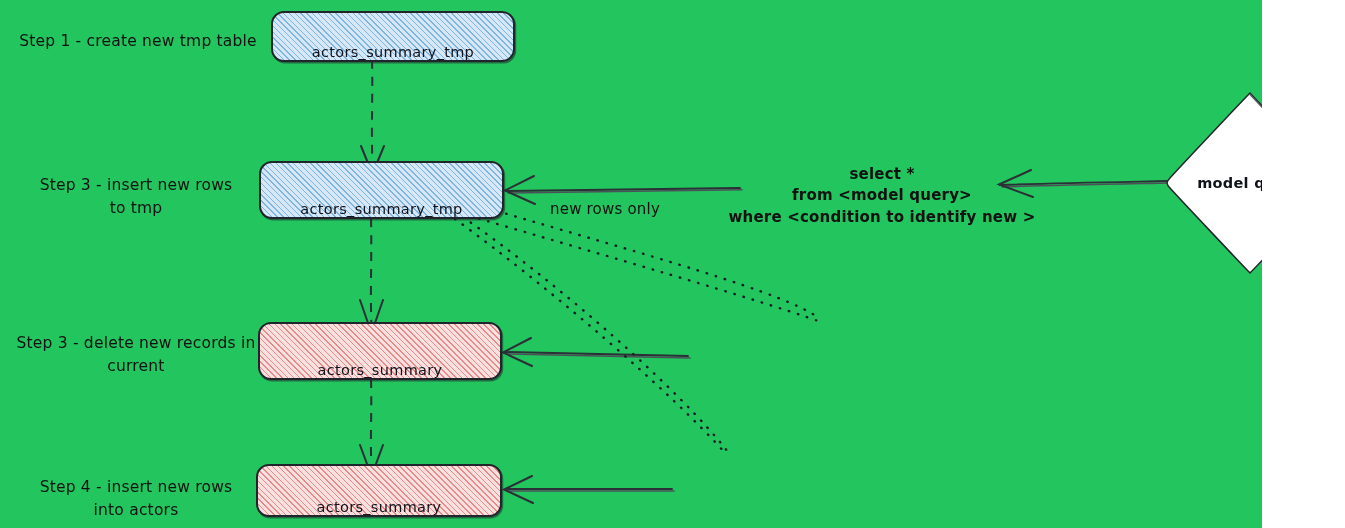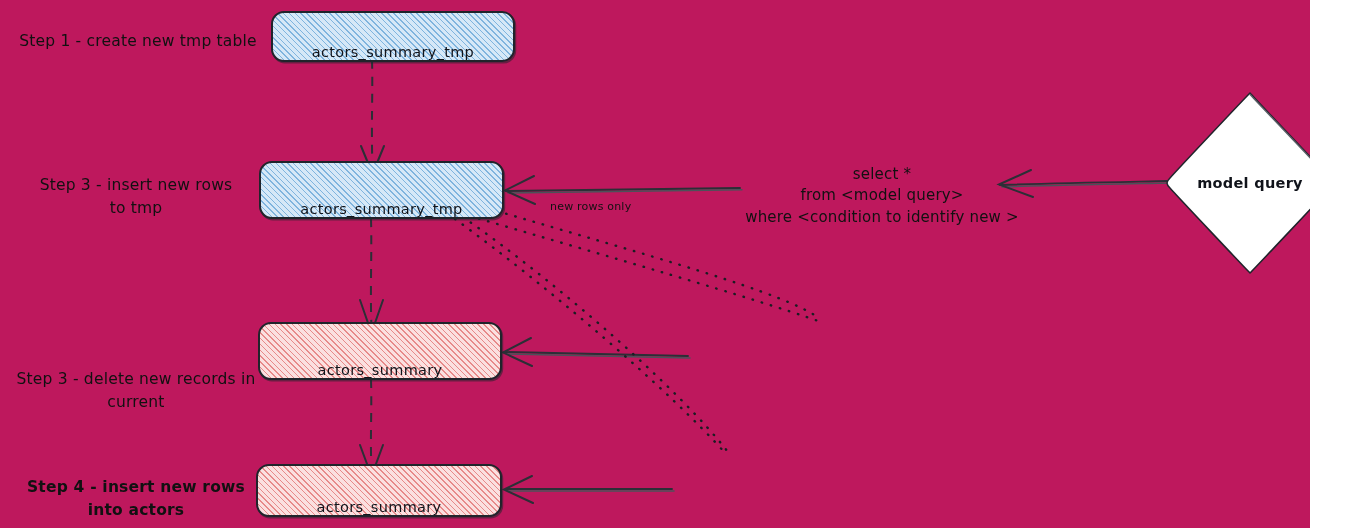--- a/index.html
+++ b/index.html
@@ -4,24 +4,23 @@
 <style>
   html, body {
     margin: 0;
     padding: 0;
     background: #ffffff;
   }
   #canvas {
     position: relative;
     width: 1262px;
     height: 528px;
-    background: #be185d;
+    background: #22c55e;
     overflow: hidden;
     font-family: "DejaVu Sans", sans-serif;
-    padding-left: 48px;
   }
   #wires {
     position: absolute;
     left: 0; top: 0;
     width: 1345px;
     height: 528px;
     pointer-events: none;
   }
 
   
@@ -107,21 +106,21 @@
     font-size: 15px;
     line-height: 1.42;
     color: #111111;
     white-space: pre-line;
     letter-spacing: 0.2px;
   }
   .annot.center { text-align: center; }
   .edge-label {
     position: absolute;
     font-family: "DejaVu Sans", sans-serif;
-    font-size: 11px;
+    font-size: 15px;
     color: #111111;
     white-space: nowrap;
     letter-spacing: 0.2px;
   }
 </style>
 </head>
 <body>
 
 <div id="canvas">
 
@@ -185,24 +184,24 @@
       <path class="dot" d="M463,217 C560,285 680,390 728,452"></path>
       <path class="dot" d="M455,219 C550,288 672,393 726,454"></path>
     </g>
   </svg>
 
   <div class="step-label" style="left:10px; top:30px; width:256px;">Step 1 - create new tmp table</div>
 
   <div class="step-label" style="left:12px; top:174px; width:248px;">Step 3 - insert new rows
 to tmp</div>
 
-  <div class="step-label" style="left:8px; top:332px; width:256px;margin-top:36px;">Step 3 - delete new records in
+  <div class="step-label" style="left:8px; top:332px; width:256px;">Step 3 - delete new records in
 current</div>
 
-  <div class="step-label" style="left:12px; top:476px; width:248px;font-weight:bold;">Step 4 - insert new rows
+  <div class="step-label" style="left:12px; top:476px; width:248px;">Step 4 - insert new rows
 into actors</div>
 
   <div class="node blue" style="left:271px; top:11px; width:244px; height:51px;">
     <span class="node-label">actors_summary_tmp</span>
   </div>
 
   <div class="node blue" style="left:259px; top:161px; width:245px; height:58px;">
     <span class="node-label">actors_summary_tmp</span>
   </div>
 
@@ -219,19 +218,19 @@
       <path d="M87,5 C93,12 160,82 167,90 C171,94 171,96 167,100
                C160,108 94,178 87,185 C82,180 14,108 7,100
                C3,96 3,94 7,90 C14,82 81,11 87,5 Z" fill="#ffffff" stroke="#20242b" stroke-width="1.5" stroke-linejoin="round"></path>
       <path d="M87,6.5 C93,13 158,81 165,89" fill="none" stroke="#5a5f67" stroke-width="1.4" stroke-linecap="round"></path>
     </svg>
     <div class="diamond-label">model query</div>
   </div>
 
   <div class="edge-label" style="left:550px; top:200px;">new rows only</div>
 
-  <div class="annot center" style="left:727px; top:164px; width:310px;">select *
+  <div class="annot center" style="left:727px; top:164px; width:310px;font-weight:bold;">select *
 from &lt;model query&gt;
 where &lt;condition to identify new &gt;</div>
 
 
 
 </div>
 
 </body></html>

